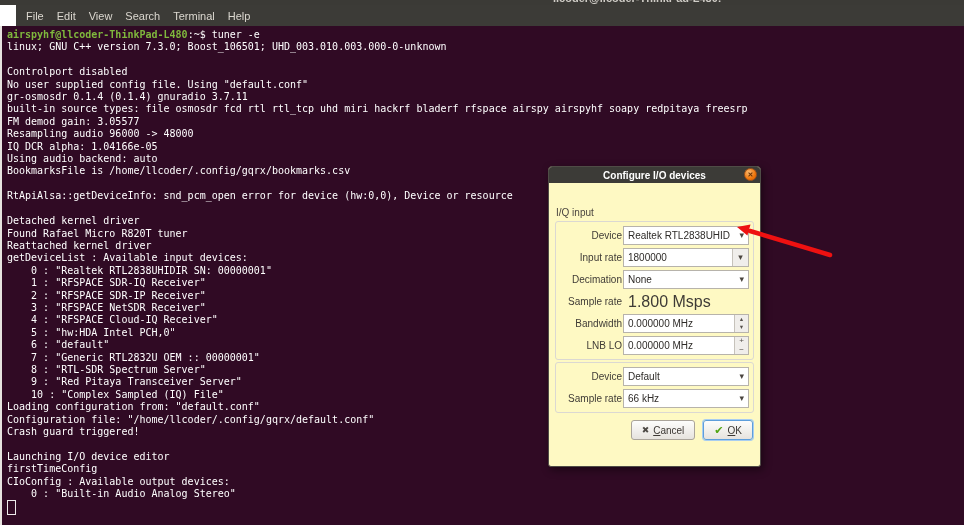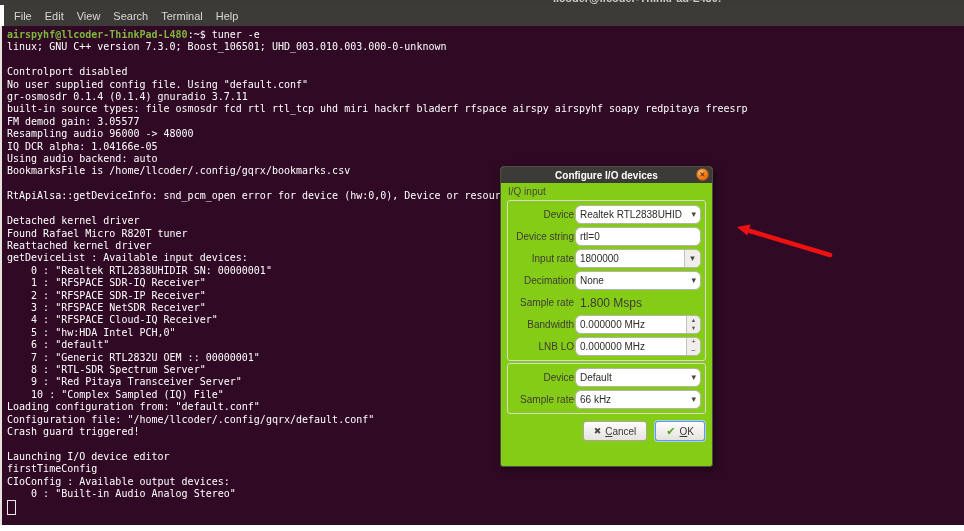--- a/index.html
+++ b/index.html
@@ -10,21 +10,21 @@
   
   .titlebar{
     position:absolute;left:0;top:0;right:0;height:5px;
     background:#3b3a36;overflow:hidden;
   }
   .titlebar .tb-text{
     position:absolute;left:553px;top:-8px;
     font-size:11px;font-weight:bold;color:#cfccc6;white-space:nowrap;
   }
   .menubar{
-    position:absolute;left:4px;top:5px;right:0;height:21px;
+    position:absolute;left:16px;top:5px;right:0;height:21px;
     background:#3c3b37;display:flex;align-items:center;
     padding-left:10px;gap:13px;box-sizing:border-box;
   }
   .menu-item{font-size:11px;color:#dcd8d0;cursor:default;}
   .term{
     position:absolute;left:0;top:26px;right:0;bottom:6px;
     background:#300a24;border-left:2px solid #e7e4e0;box-sizing:border-box;
   }
   .term pre{
     margin:0;padding:3px 0 0 5px;
@@ -32,50 +32,50 @@
     font-size:10px;line-height:12.4px;color:#ffffff;
     white-space:pre;
   }
   .prompt{color:#7fb83d;font-weight:bold;}
   .cursor{
     display:inline-block;width:7px;height:13px;
     border:1px solid #eceaea;vertical-align:text-bottom;
   }
   
   .dialog{
-    position:absolute;left:500px;top:166px;width:213px;height:301px;
-    background:#84cc16;border:1px solid #4f4c46;border-radius:4px 4px 3px 3px;
+    position:absolute;left:548px;top:166px;width:213px;height:301px;
+    background:#fef9c3;border:1px solid #4f4c46;border-radius:4px 4px 3px 3px;
     box-sizing:border-box;z-index:10;box-shadow:2px 3px 8px rgba(0,0,0,.45);
   }
   .dlg-titlebar{
     height:16px;background:#3c3b37;border-radius:3px 3px 0 0;
     display:flex;align-items:center;justify-content:center;position:relative;
   }
   .dlg-title{font-size:10px;font-weight:bold;color:#ffffff;}
   .dlg-close{
     position:absolute;right:3px;top:1px;width:13px;height:13px;border-radius:50%;
     background:radial-gradient(circle at 35% 30%,#f9b871,#ee7408 62%,#d85e00);
     border:1px solid #a4531a;box-sizing:border-box;
     display:flex;align-items:center;justify-content:center;
     font-size:7px;font-weight:bold;color:#6b3305;line-height:1;cursor:default;
   }
-  .dlg-body{padding:1px 6px 0 6px;}
+  .dlg-body{padding:22px 6px 0 6px;}
   .section-label{font-size:10px;color:#4a453f;margin:2px 0 3px 1px;}
   .groupbox{
     border:1px solid #dbd8d2;border-radius:3px;padding:4px 4px 1px 4px;
     margin-bottom:2px;
   }
   .row{display:flex;align-items:center;margin-bottom:3px;height:19px;}
   .flabel{
     width:62px;text-align:right;font-size:10px;color:#3f3b36;
     margin-right:1px;flex:none;white-space:nowrap;
   }
   .ctrl{
     flex:1;height:19px;box-sizing:border-box;background:#ffffff;
-    border:1px solid #b7b3ab;border-radius:6px;display:flex;align-items:center;
+    border:1px solid #b7b3ab;border-radius:0;display:flex;align-items:center;
     overflow:hidden;min-width:0;
   }
   .cval{
     flex:1;font-size:10px;color:#2e2b28;padding-left:4px;
     white-space:nowrap;overflow:hidden;min-width:0;
   }
   .carrow{flex:none;font-size:9px;color:#4a453f;padding:0 4px 0 2px;line-height:1;}
   .cbtn{
     flex:none;width:15px;align-self:stretch;display:flex;align-items:center;
     justify-content:center;border-left:1px solid #c6c2bb;background:#f0eeeb;
@@ -83,21 +83,21 @@
   }
   .spinbtns{
     flex:none;width:13px;align-self:stretch;display:flex;flex-direction:column;
     border-left:1px solid #c6c2bb;background:#f0eeeb;
   }
   .spinbtns span{
     flex:1;display:flex;align-items:center;justify-content:center;
     font-size:5.5px;color:#55514b;line-height:1;
   }
   .spinbtns.pm span{font-size:8px;}
-  .sval{font-size:12px;color:#3f3b36;padding-left:5px;}
+  .sval{font-size:16px;color:#3f3b36;padding-left:5px;}
   .row.static-row .ctrl-none{flex:1;display:flex;align-items:center;}
   .btnrow{display:flex;justify-content:flex-end;gap:8px;margin-top:7px;padding-right:1px;}
   .pushbtn{
     height:20px;display:flex;align-items:center;gap:4px;padding:0 10px;
     background:linear-gradient(#fdfdfc,#e6e3de);
     border:1px solid #aaa49a;border-radius:3px;
     font-family:"Liberation Sans",sans-serif;font-size:10px;color:#3c3833;cursor:default;
   }
   .pushbtn.focused{border-color:#5d9edb;box-shadow:0 0 0 1px #a8cdf0;}
   .bicon{font-size:9px;line-height:1;}
@@ -174,26 +174,20 @@
     <div class="section-label">I/Q input</div>
     <div class="groupbox" id="iq-rows">
         <div class="row">
           <span class="flabel">Device</span>
           <div class="ctrl">
             <span class="cval">Realtek RTL2838UHID</span>
             <span class="carrow">▾</span>
           </div>
         </div>
         <div class="row">
-          <span class="flabel">Device string</span>
-          <div class="ctrl">
-            <span class="cval">rtl=0</span>
-          </div>
-        </div>
-        <div class="row">
           <span class="flabel">Input rate</span>
           <div class="ctrl">
             <span class="cval">1800000</span>
             <span class="cbtn">▾</span>
           </div>
         </div>
         <div class="row">
           <span class="flabel">Decimation</span>
           <div class="ctrl">
             <span class="cval">None</span>

